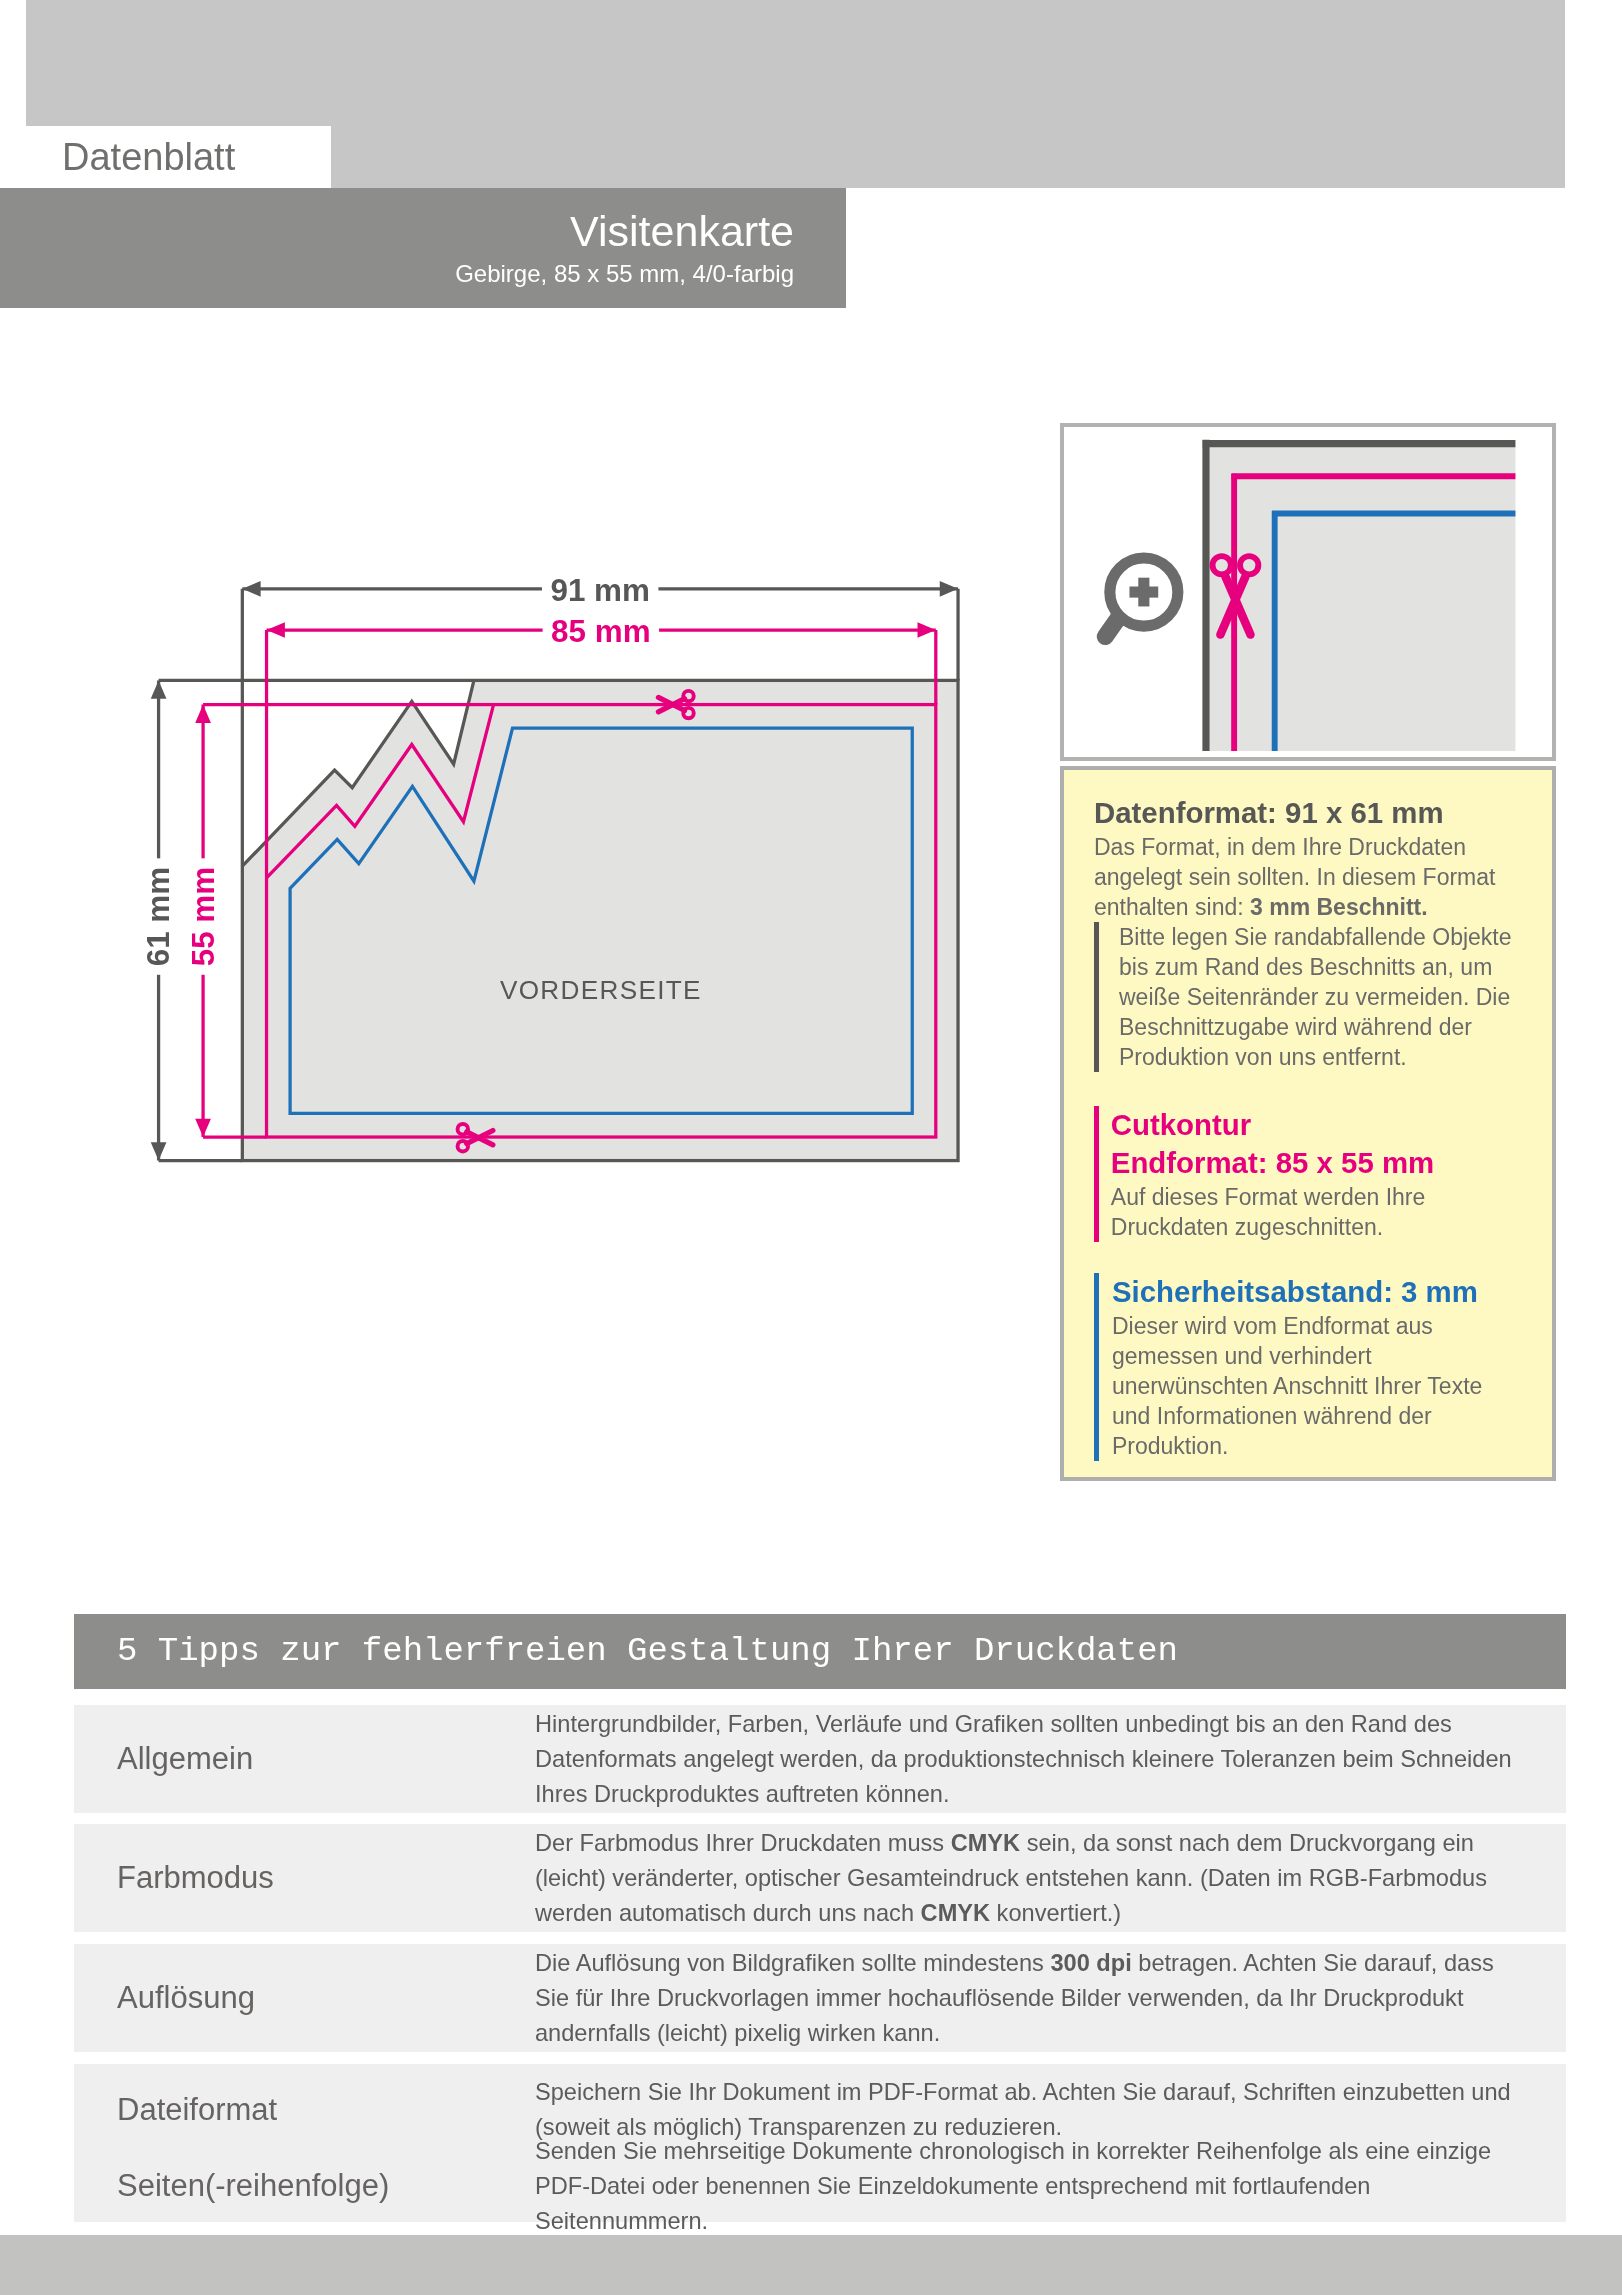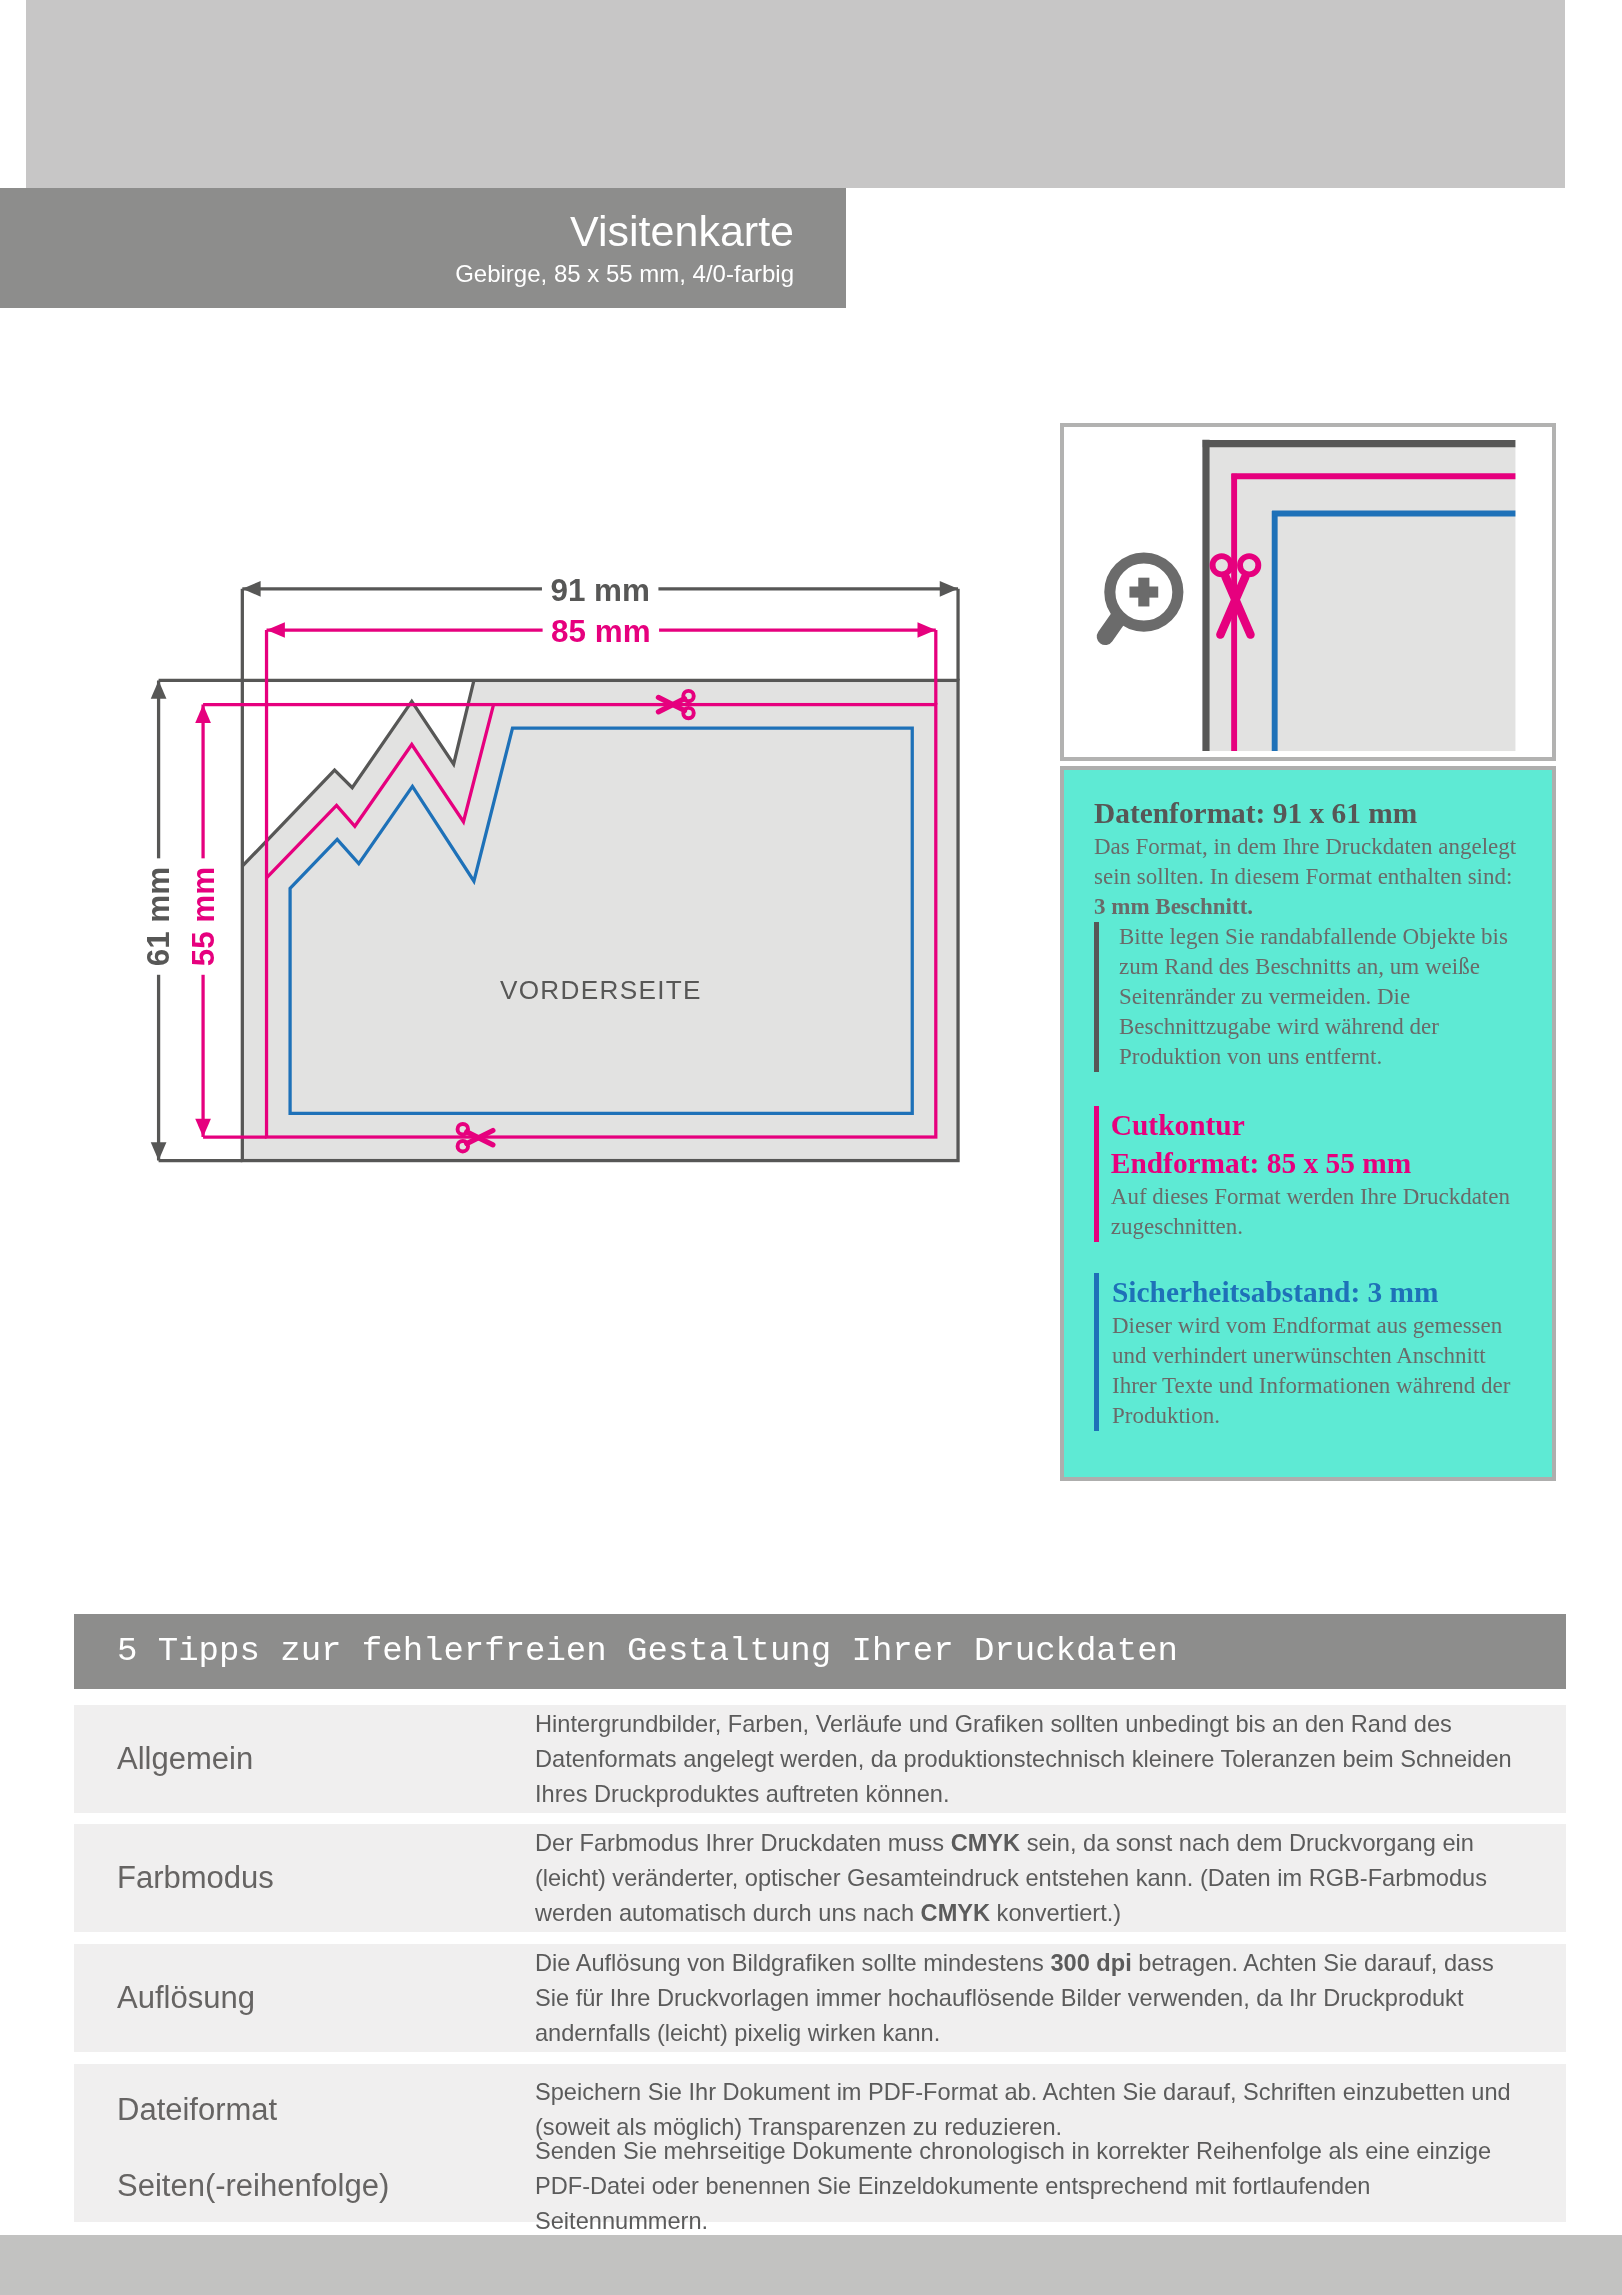--- a/index.html
+++ b/index.html
@@ -25,23 +25,23 @@
   svg.layer{left:0;top:0;width:1623px;height:2295px;pointer-events:none;z-index:3;}
   svg text{font-family:"Liberation Sans", sans-serif;}
   .dimtext{font-size:48px;font-weight:600;}
   .sidetext{font-size:40px;letter-spacing:2px;fill:#575756;}
   
   .detail-box{
     left:1060px;top:423px;width:496px;height:338px;background:#ffffff;
     border:4.6px solid #b2b2b1;box-sizing:border-box;z-index:1;
   }
   .info-panel{
-    left:1060px;top:766px;width:496px;height:715px;background:#5eead4;
+    left:1060px;top:766px;width:496px;height:715px;background:#fef9c3;
     border:4.6px solid #aeaead;box-sizing:border-box;
-    padding:23.6px 26px 0 30px;color:#6a6a69;font-family:Liberation Serif, serif;
+    padding:23.6px 26px 0 30px;color:#6a6a69;
   }
   .info-panel p{margin:0;font-size:23px;line-height:30px;}
   .info-panel .hd{margin:0;font-size:29.4px;line-height:38px;font-weight:bold;}
   .hd-dark{color:#575756;}
   .hd-magenta{color:#e6007e;}
   .hd-blue{color:#1e71b8;}
   .quote{border-left:5.2px solid #575756;padding-left:20px;}
   .block-cut{border-left:5.2px solid #e6007e;padding-left:11.8px;margin-top:34px;}
   .block-safe{border-left:5.2px solid #1e71b8;padding-left:13px;margin-top:31px;}
   .mt12{margin-top:7.9px;}
@@ -66,20 +66,23 @@
   .row-4{top:2064px;height:91px;}
   .row-5{top:2149px;height:73px;}
   .footer{left:0;top:2235px;width:1623px;height:60px;background:#c2c2c1;}
 </style>
 </head>
 <body>
 
 <div class="page">
 
   <div class="abs header-bg"></div>
+  <div class="abs datenblatt-box">
+    <span>Datenblatt</span>
+  </div>
   <div class="abs product-banner">
     <div class="product">Visitenkarte</div>
     <div class="variant">Gebirge, 85 x 55 mm, 4/0-farbig</div>
   </div>
 
   <div class="abs detail-box"></div>
 
   <div class="abs info-panel">
     <p class="hd hd-dark">Datenformat: 91 x 61 mm</p>
     <p class="mt12"><span>Das Format, in dem Ihre Druckdaten angelegt sein sollten. In diesem Format enthalten sind: </span><span class="b">3 mm Beschnitt.</span></p>

